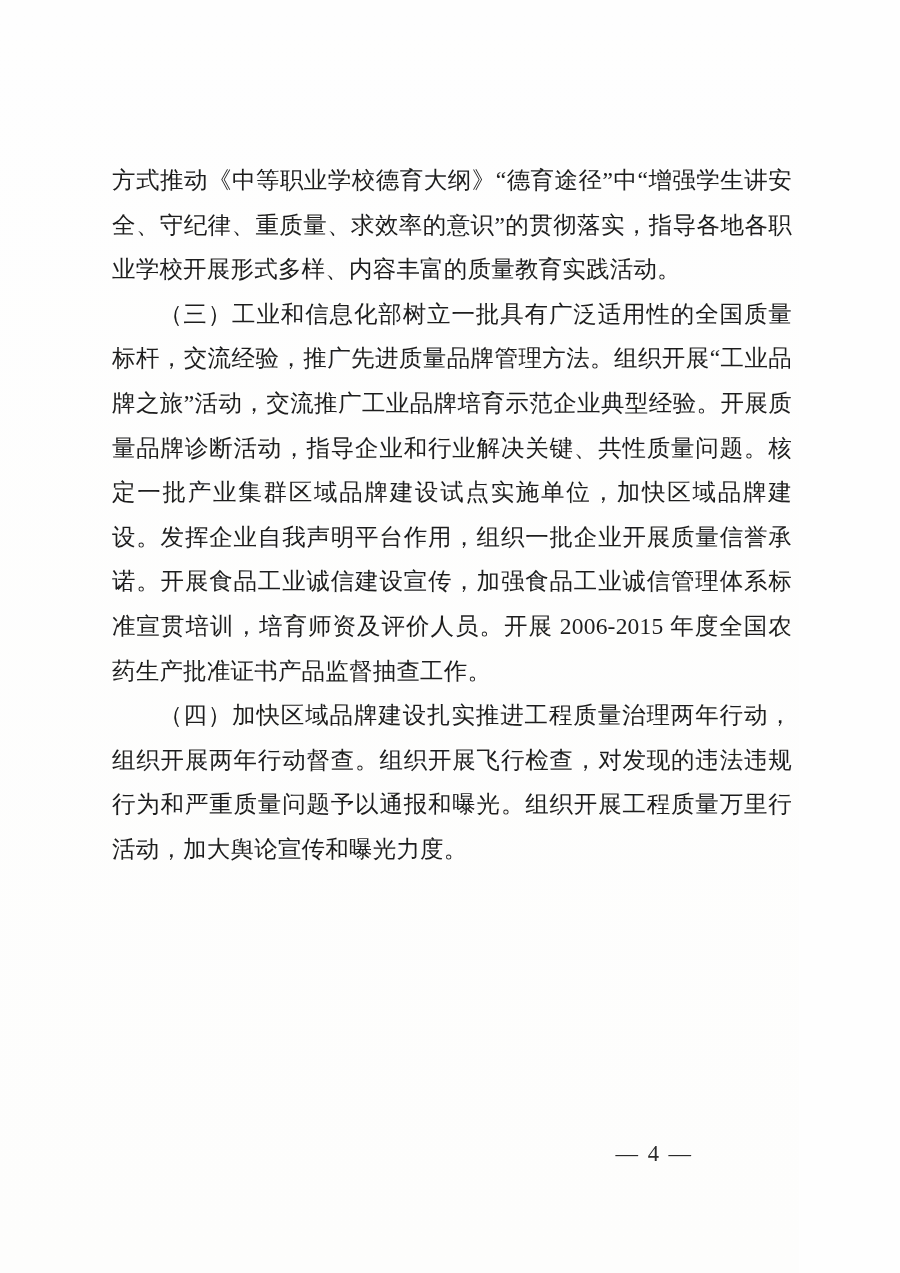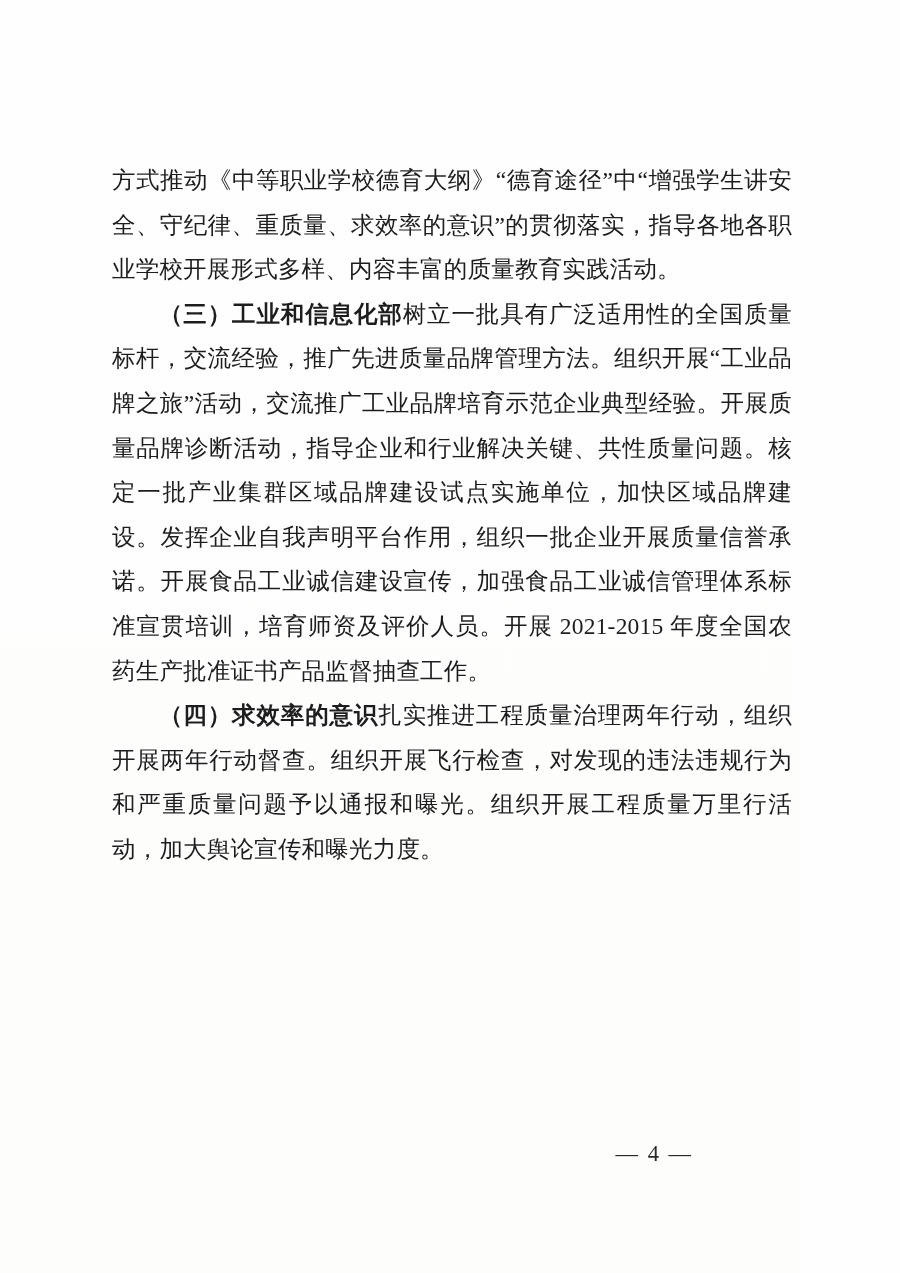--- a/index.html
+++ b/index.html
@@ -34,43 +34,43 @@
     line-height: 44.6px;
     text-align: justify;
     text-justify: inter-ideograph;
     letter-spacing: 0.2px;
     word-break: break-all;
   }
   .para.indented {
     text-indent: 2em;
   }
   .para .lead {
-    font-weight: 700;
+    font-weight: 400;
   }
   .page-number {
     position: absolute;
     top: 1141px;
     right: 106px;
     font-size: 22.5px;
     letter-spacing: 2px;
     color: #2a2a2a;
     font-family: "Liberation Serif", "DejaVu Serif", serif;
   }
 </style>
 </head>
 <body>
 
 <div class="scan-page">
 
   <div class="text-block">
 
     <p class="para"><span>方式推动《中等职业学校德育大纲》“德育途径”中“增强学生讲安全、守纪律、重质量、求效率的意识”的贯彻落实，指导各地各职业学校开展形式多样、内容丰富的质量教育实践活动。</span></p>
 
-    <p class="para indented"><span class="lead">（三）工业和信息化部</span><span>树立一批具有广泛适用性的全国质量标杆，交流经验，推广先进质量品牌管理方法。组织开展“工业品牌之旅”活动，交流推广工业品牌培育示范企业典型经验。开展质量品牌诊断活动，指导企业和行业解决关键、共性质量问题。核定一批产业集群区域品牌建设试点实施单位，加快区域品牌建设。发挥企业自我声明平台作用，组织一批企业开展质量信誉承诺。开展食品工业诚信建设宣传，加强食品工业诚信管理体系标准宣贯培训，培育师资及评价人员。开展 2021-2015 年度全国农药生产批准证书产品监督抽查工作。</span></p>
+    <p class="para indented"><span class="lead">（三）工业和信息化部</span><span>树立一批具有广泛适用性的全国质量标杆，交流经验，推广先进质量品牌管理方法。组织开展“工业品牌之旅”活动，交流推广工业品牌培育示范企业典型经验。开展质量品牌诊断活动，指导企业和行业解决关键、共性质量问题。核定一批产业集群区域品牌建设试点实施单位，加快区域品牌建设。发挥企业自我声明平台作用，组织一批企业开展质量信誉承诺。开展食品工业诚信建设宣传，加强食品工业诚信管理体系标准宣贯培训，培育师资及评价人员。开展 2006-2015 年度全国农药生产批准证书产品监督抽查工作。</span></p>
 
-    <p class="para indented"><span class="lead">（四）求效率的意识</span><span>扎实推进工程质量治理两年行动，组织开展两年行动督查。组织开展飞行检查，对发现的违法违规行为和严重质量问题予以通报和曝光。组织开展工程质量万里行活动，加大舆论宣传和曝光力度。</span></p>
+    <p class="para indented"><span class="lead">（四）加快区域品牌建设</span><span>扎实推进工程质量治理两年行动，组织开展两年行动督查。组织开展飞行检查，对发现的违法违规行为和严重质量问题予以通报和曝光。组织开展工程质量万里行活动，加大舆论宣传和曝光力度。</span></p>
 
 
   </div>
 
   <div class="page-number">— 4 —</div>
 
 </div>
 
 </body></html>

